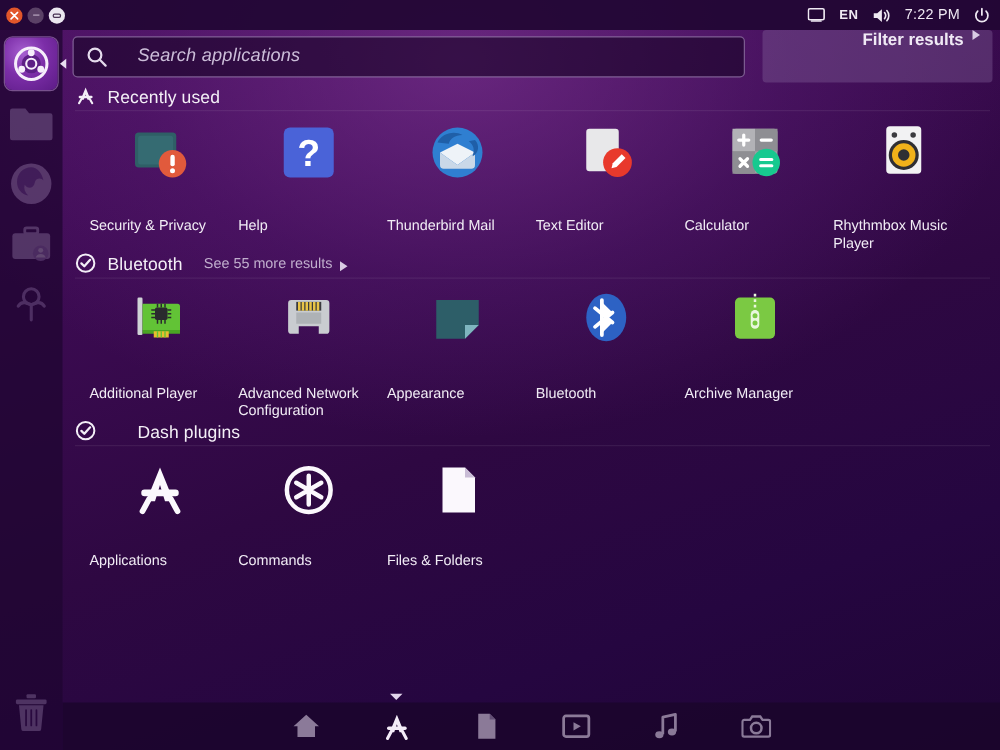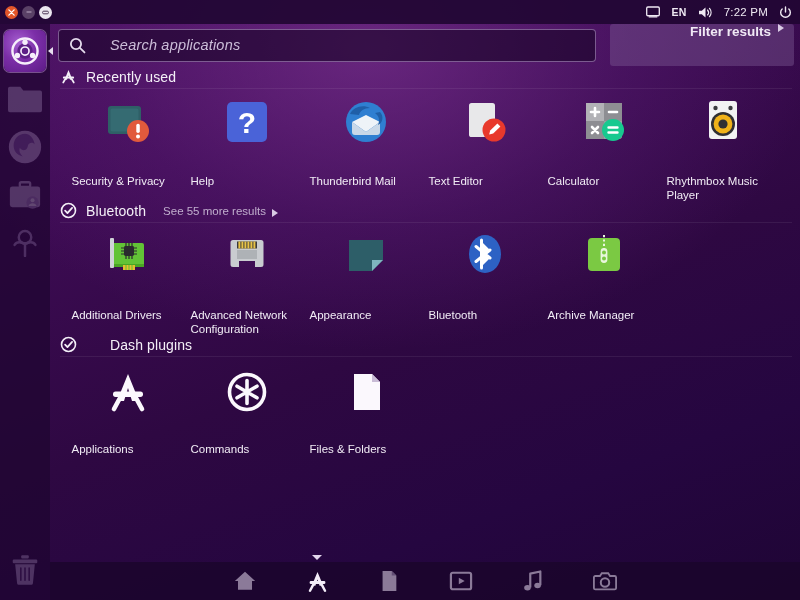--- a/index.html
+++ b/index.html
@@ -358,21 +358,21 @@
           <svg width="52" height="52" viewBox="0 0 52 52">
             <rect x="8" y="6" width="4" height="30" rx="1" fill="#cfd3d6"></rect>
             <path d="M12 11 h28 a2 2 0 0 1 2 2 v19 H12 z" fill="#62c336"></path>
             <path d="M12 32 h30 v3 H12 z" fill="#4aa524"></path>
             <rect x="22" y="14" width="10" height="10" rx="1.4" fill="#2a2a2e"></rect>
             <path d="M22 16 h-3 M22 19 h-3 M22 22 h-3 M32 16 h3 M32 19 h3 M32 22 h3 M24 14 v-3 M27 14 v-3 M30 14 v-3 M24 24 v3 M27 24 v3 M30 24 v3" stroke="#2a2a2e" stroke-width="1.2"></path>
             <rect x="21" y="33" width="12" height="5" fill="#e8bd2e"></rect>
             <path d="M24 33 v5 M27 33 v5 M30 33 v5" stroke="#62c336" stroke-width="1.1"></path>
           </svg>
         </span>
-        <span class="nm">Additional Drivers</span>
+        <span class="nm">Additional Player</span>
       </div>
 
       <div class="cell">
         <span class="ico">
           <svg width="52" height="52" viewBox="0 0 52 52">
             <path d="M12 8 h28 a2.5 2.5 0 0 1 2.5 2.5 v22 a2.5 2.5 0 0 1-2.5 2.5 h-6 v-6 h-16 v6 h-6 A2.5 2.5 0 0 1 9.5 32.5 v-22 A2.5 2.5 0 0 1 12 8 z" fill="#c9ccd0"></path>
             <rect x="16" y="9.5" width="20" height="7" fill="#3a3a3e"></rect>
             <path d="M18.4 9.5 v7 M21.4 9.5 v7 M24.4 9.5 v7 M27.4 9.5 v7 M30.4 9.5 v7 M33.4 9.5 v7" stroke="#e8c447" stroke-width="2"></path>
             <path d="M16 18 h20 v9 h-20 z" fill="#aeb2b6"></path>
           </svg>

